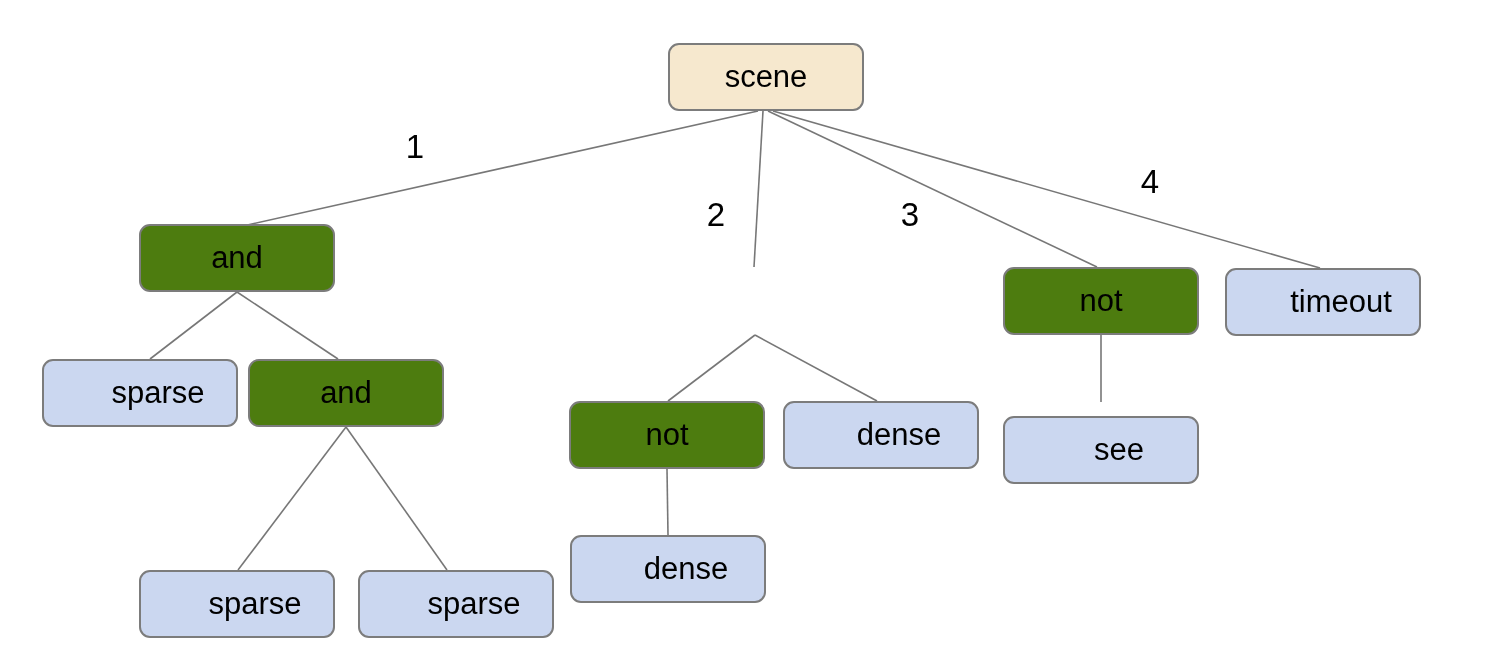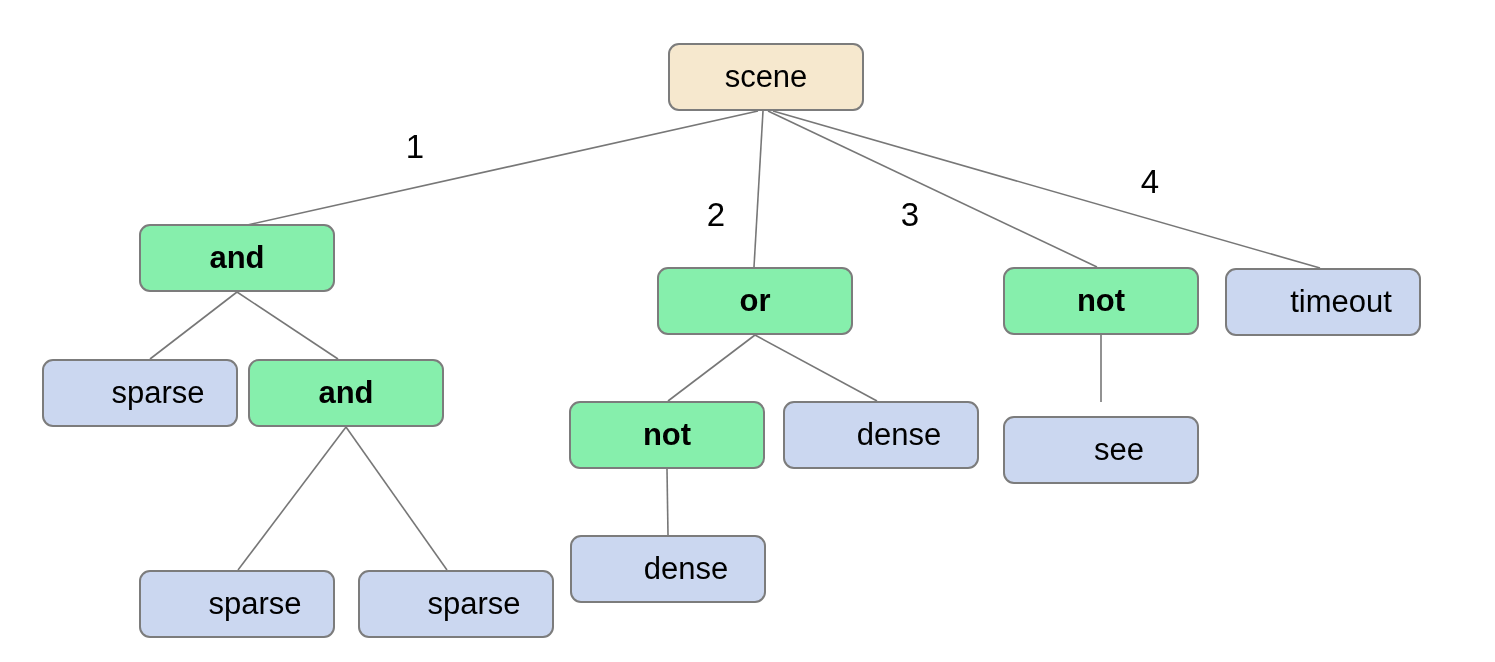--- a/index.html
+++ b/index.html
@@ -30,21 +30,21 @@
     border: 2px solid #7c7c7c;
     border-radius: 11px;
     display: flex;
     align-items: center;
     justify-content: center;
     font-size: 31px;
     color: #000000;
     white-space: nowrap;
   }
   .node.root     { background: #f6e8ce; }
-  .node.operator { background: #86efac; font-weight: bold; }
+  .node.operator { background: #4d7c0f; }
   .node.leaf     { background: #cbd7f0; padding-left: 36px; }
   .edge-label {
     position: absolute;
     transform: translate(-50%, -50%);
     font-size: 33px;
     color: #000000;
   }
   line.edge {
     stroke: #777777;
     stroke-width: 1.6;
@@ -72,21 +72,20 @@
 
   <div class="edge-label" style="left:415px; top:147px">1</div>
   <div class="edge-label" style="left:716px; top:215px">2</div>
   <div class="edge-label" style="left:910px; top:215px">3</div>
   <div class="edge-label" style="left:1150px; top:182px">4</div>
 
   <div class="node root" style="left:668px; top:43px">scene</div>
 
   <div class="node operator" style="left:139px; top:224px">and</div>
 
-  <div class="node operator" style="left:657px; top:267px">or</div>
 
   <div class="node operator" style="left:1003px; top:267px">not</div>
 
   <div class="node leaf" style="left:1225px; top:268px">timeout</div>
 
   <div class="node leaf" style="left:42px; top:359px">sparse</div>
 
   <div class="node operator" style="left:248px; top:359px">and</div>
 
   <div class="node operator" style="left:569px; top:401px">not</div>

